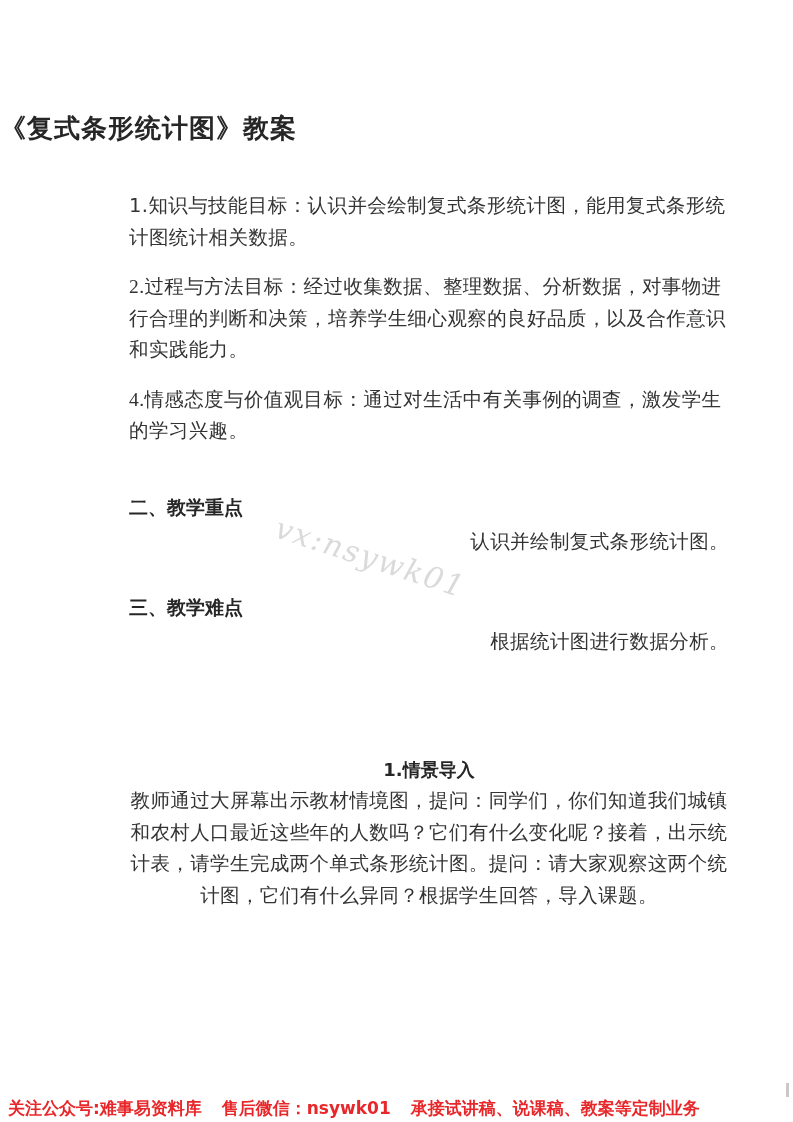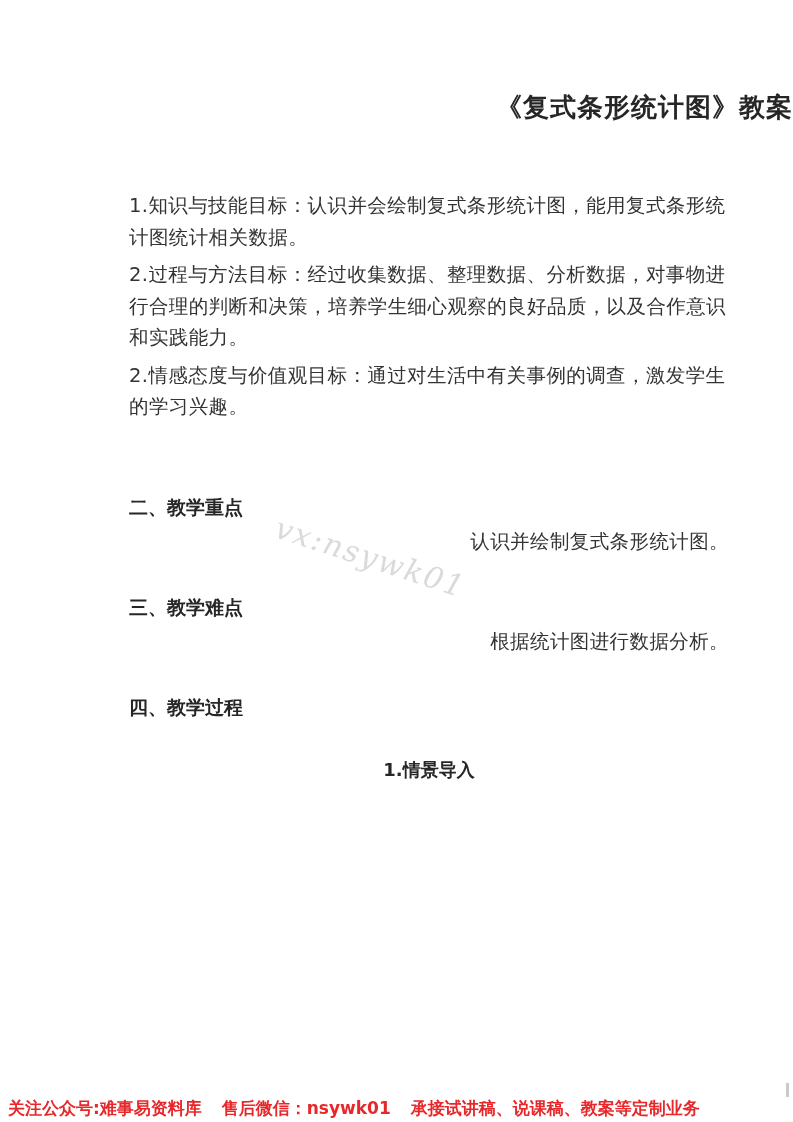--- a/index.html
+++ b/index.html
@@ -18,23 +18,23 @@
     .page {
       position: absolute;
       left: 0;
       top: 0;
       width: 793px;
       height: 1122px;
     }
     .doc-title {
       position: absolute;
       left: 0;
-      top: 90px;
+      top: 111px;
       width: 793px;
-      text-align: right;
+      text-align: left;
       font-size: 26px;
       font-weight: bold;
       color: #262626;
       letter-spacing: 1px;
     }
     .block {
       position: absolute;
       left: 129px;
       width: 600px;
     }
@@ -46,21 +46,22 @@
       margin: 0;
     }
     .para {
       font-size: 19.5px;
       color: #333333;
       line-height: 31.5px;
       margin: 0;
       letter-spacing: 0.4px;
     }
     .para + .para {
-      margin-top: 6px;
+      margin-top: 18px;
+      font-family: Liberation Serif, serif;
     }
     .heading + .para {
       margin-top: 4px;
       text-align: right;
     }
     .sub-heading {
       font-size: 18px;
       font-weight: bold;
       color: #262626;
       line-height: 30px;
@@ -108,39 +109,37 @@
 </head>
 <body>
 
 <div class="page">
 
   <div class="doc-title">《复式条形统计图》教案</div>
 
   <div class="block" style="top:190px;">
     <p class="para">1.知识与技能目标：认识并会绘制复式条形统计图，能用复式条形统计图统计相关数据。</p>
     <p class="para">2.过程与方法目标：经过收集数据、整理数据、分析数据，对事物进行合理的判断和决策，培养学生细心观察的良好品质，以及合作意识和实践能力。</p>
-    <p class="para">2.情感态度与价值观目标：通过对生活中有关事例的调查，激发学生的学习兴趣。</p>
+    <p class="para">4.情感态度与价值观目标：通过对生活中有关事例的调查，激发学生的学习兴趣。</p>
   </div>
 
   <div class="block" style="top:592px;">
     <div class="heading">三、教学难点</div>
     <p class="para">根据统计图进行数据分析。</p>
   </div>
 
   <div class="block" style="top:492px;">
     <div class="heading">二、教学重点</div>
     <p class="para">认识并绘制复式条形统计图。</p>
   </div>
 
-  <div class="block" style="top:692px;">
-    <div class="heading">四、教学过程</div>
-  </div>
 
   <div class="block" style="top:755px;text-align:center;">
     <div class="sub-heading">1.情景导入</div>
+    <p class="para">教师通过大屏幕出示教材情境图，提问：同学们，你们知道我们城镇和农村人口最近这些年的人数吗？它们有什么变化呢？接着，出示统计表，请学生完成两个单式条形统计图。提问：请大家观察这两个统计图，它们有什么异同？根据学生回答，导入课题。</p>
   </div>
 
   <div class="block" style="top:980px;">
   </div>
 
   <div class="watermark">vx:nsywk01</div>
 
   <div class="edge-mark"></div>
 
   <div class="footer-banner">

